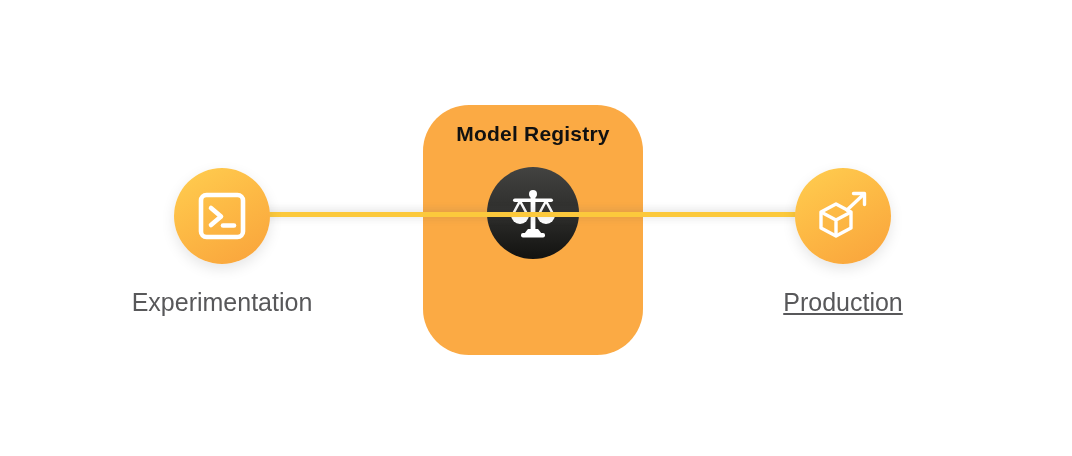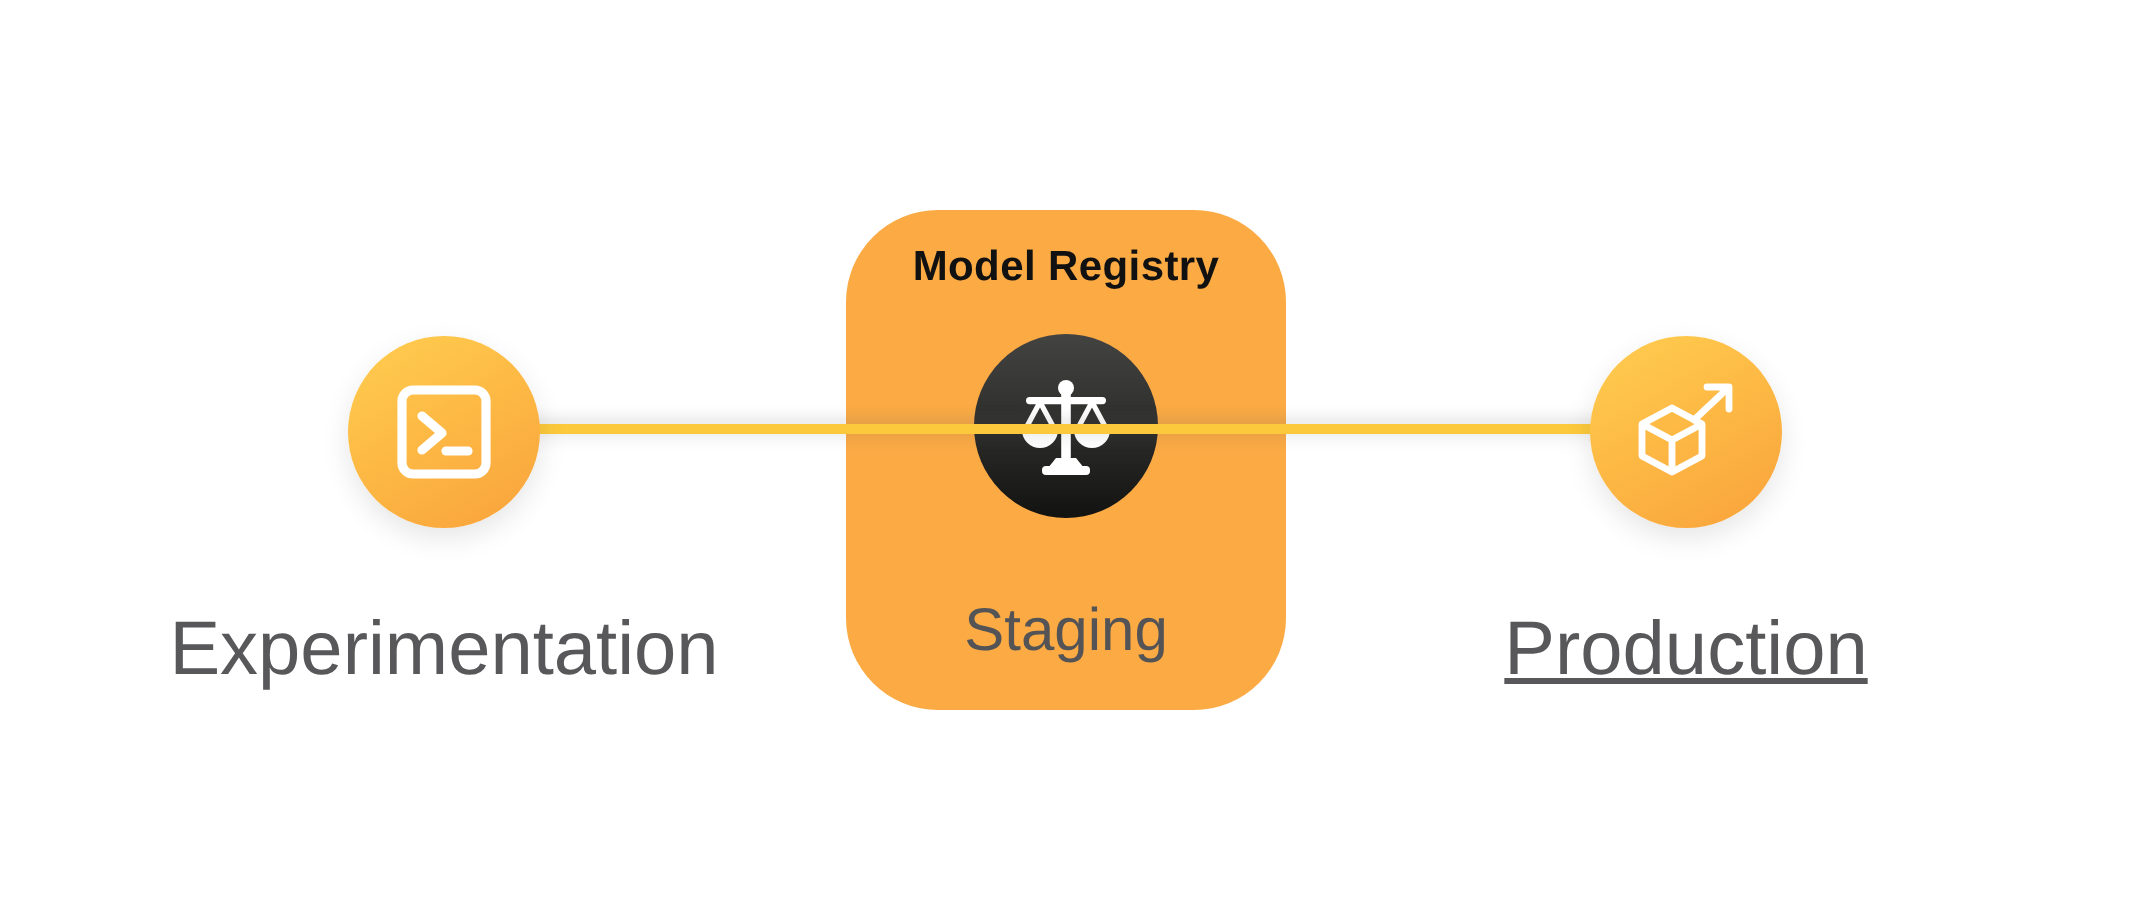--- a/index.html
+++ b/index.html
@@ -75,23 +75,23 @@
     box-shadow: 0 5px 14px rgba(0,0,0,0.10);
     z-index: 3;
     display: flex;
     align-items: center;
     justify-content: center;
   }
   .node-circle.left  { left: 174px; top: 168px; }
   .node-circle.right { left: 795px; top: 168px; }
   .stage-label {
     position: absolute;
-    top: 304px;
+    top: 288px;
     transform: translateX(-50%);
-    font-size: 38px;
+    font-size: 25px;
     color: #58585A;
     white-space: nowrap;
     z-index: 4;
   }
   .stage-label.left  { left: 222px; }
   .stage-label.right { left: 843px; text-decoration: underline; }
   svg { display: block; }
 </style>
 </head>
 <body>
@@ -120,21 +120,20 @@
           <path d="M39 14 L31.5 28 M39 14 L46.5 28" stroke="#ffffff" stroke-width="2.6" stroke-linecap="round"></path>
 
           <path d="M30 28 A9 9 0 0 0 48 28 Z" fill="#ffffff"></path>
 
           <path d="M21 42 L31 42 L35 47 L17 47 Z" fill="#ffffff"></path>
           <rect x="14" y="46" width="24" height="4.5" rx="2" fill="#ffffff"></rect>
         </svg>
       </span>
     </div>
 
-    <div class="stage-in-box">Staging</div>
   </div>
 
   <div class="node-circle left">
     <span>
       <svg width="50" height="50" viewBox="0 0 50 50" fill="none">
         <rect x="4" y="4" width="42" height="42" rx="5.5" stroke="#ffffff" stroke-width="4.6"></rect>
         <path d="M14 17 L24 25.5 L14 34" stroke="#ffffff" stroke-width="4.6" stroke-linecap="round" stroke-linejoin="round"></path>
         <path d="M26 34.5 L37 34.5" stroke="#ffffff" stroke-width="4.6" stroke-linecap="round"></path>
       </svg>
     </span>

